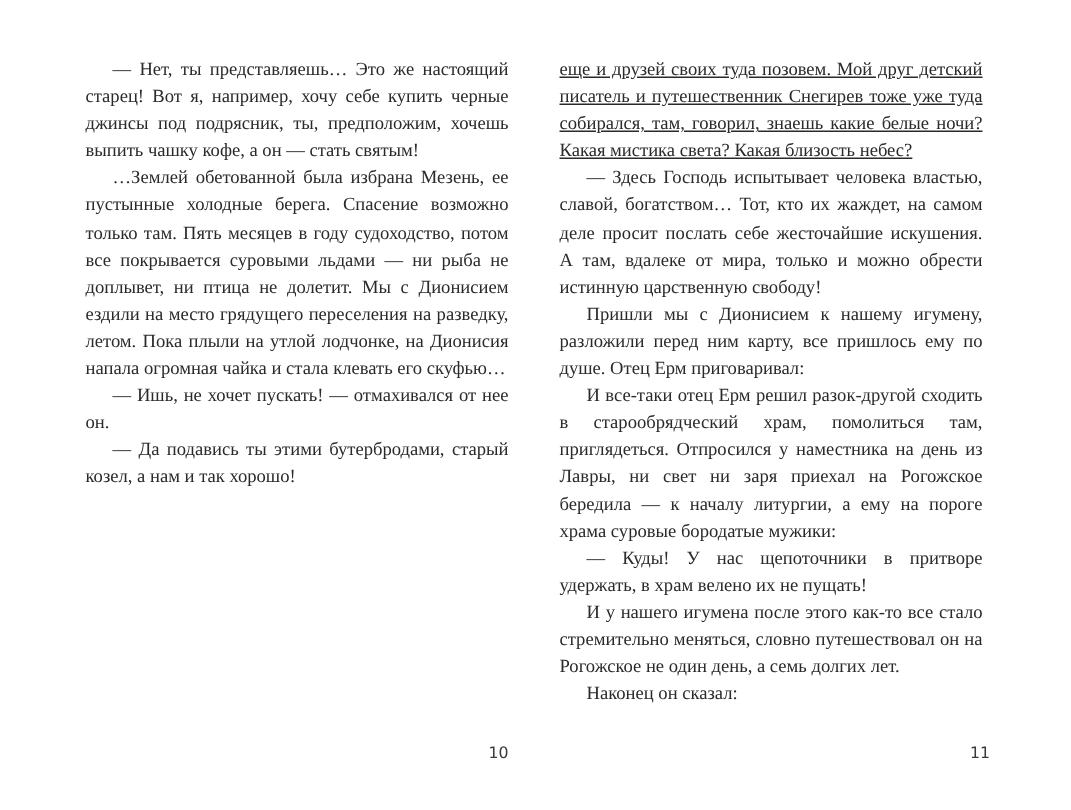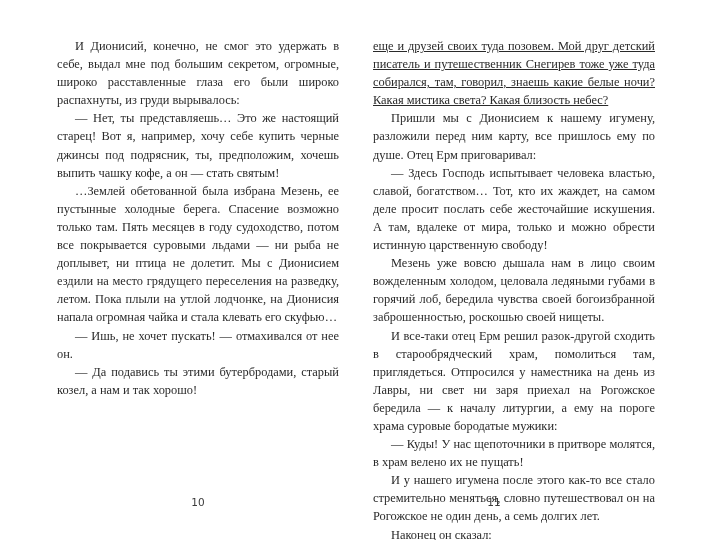--- a/index.html
+++ b/index.html
@@ -16,45 +16,43 @@
     hyphens: manual;
   }
   .page.left { left: 57px; }
   .page.right { left: 373px; }
   .page p { margin: 0; text-indent: 18px; }
   .page p.first-noindent { text-indent: 0; text-decoration: underline; }
   .page-number {
     position: absolute;
     top: 496px;
     width: 282px;
-    text-align: center;
+    text-align: right;
     font-family: "DejaVu Sans", sans-serif;
     font-size: 10.5px;
     color: #3a3a3a;
   }
   .page-number.left { left: 57px; }
-  .page-number.right { left: 353px; }
+  .page-number.right { left: 378px; }
 </style>
 </head>
 <body>
 
 <div class="page left">
-  <p>И Дионисий, конечно, не смог это удержать в себе, выдал мне под большим секретом, огромные, широко расставленные глаза его были широко распахнуты, из груди вырывалось:</p>
   <p>— Нет, ты представляешь… Это же настоящий старец! Вот я, например, хочу себе купить черные джинсы под подрясник, ты, предположим, хочешь выпить чашку кофе, а он — стать святым!</p>
   <p>…Землей обетованной была избрана Мезень, ее пустынные холодные берега. Спасение возможно только там. Пять месяцев в году судоходство, потом все покрывается суровыми льдами — ни рыба не доплывет, ни птица не долетит. Мы с Дионисием ездили на место грядущего переселения на разведку, летом. Пока плыли на утлой лодчонке, на Дионисия напала огромная чайка и стала клевать его скуфью…</p>
   <p>— Ишь, не хочет пускать! — отмахивался от нее он.</p>
   <p>— Да подавись ты этими бутербродами, старый козел, а нам и так хорошо!</p>
 
 </div>
 <div class="page-number left">10</div>
 
 <div class="page right">
   <p class="first-noindent">еще и друзей своих туда позовем. Мой друг детский писатель и путешественник Снегирев тоже уже туда собирался, там, говорил, знаешь какие белые ночи? Какая мистика света? Какая близость небес?</p>
+  <p>— Здесь Господь испытывает человека властью, славой, богатством… Тот, кто их жаждет, на самом деле просит послать себе жесточайшие искушения. А там, вдалеке от мира, только и можно обрести истинную царственную свободу!</p>
   <p>Пришли мы с Дионисием к нашему игумену, разложили перед ним карту, все пришлось ему по душе. Отец Ерм приговаривал:</p>
-  <p>— Здесь Господь испытывает человека властью, славой, богатством… Тот, кто их жаждет, на самом деле просит послать себе жесточайшие искушения. А там, вдалеке от мира, только и можно обрести истинную царственную свободу!</p>
-  <p>Мезень уже вовсю дышала нам в лицо своим вожделенным холодом, целовала ледяными губами в горячий лоб, бередила чувства своей богоизбранной заброшенностью, роскошью своей нищеты.</p>
   <p>И все-таки отец Ерм решил разок-другой сходить в старообрядческий храм, помолиться там, приглядеться. Отпросился у наместника на день из Лавры, ни свет ни заря приехал на Рогожское бередила — к началу литургии, а ему на пороге храма суровые бородатые мужики:</p>
-  <p>— Куды! У нас щепоточники в притворе молятся, в храм велено их не пущать!</p>
+  <p>— Куды! У нас щепоточники в притворе удержать, в храм велено их не пущать!</p>
   <p>И у нашего игумена после этого как-то все стало стремительно меняться, словно путешествовал он на Рогожское не один день, а семь долгих лет.</p>
   <p>Наконец он сказал:</p>
 
 </div>
 <div class="page-number right">11</div>
 
 </body></html>

